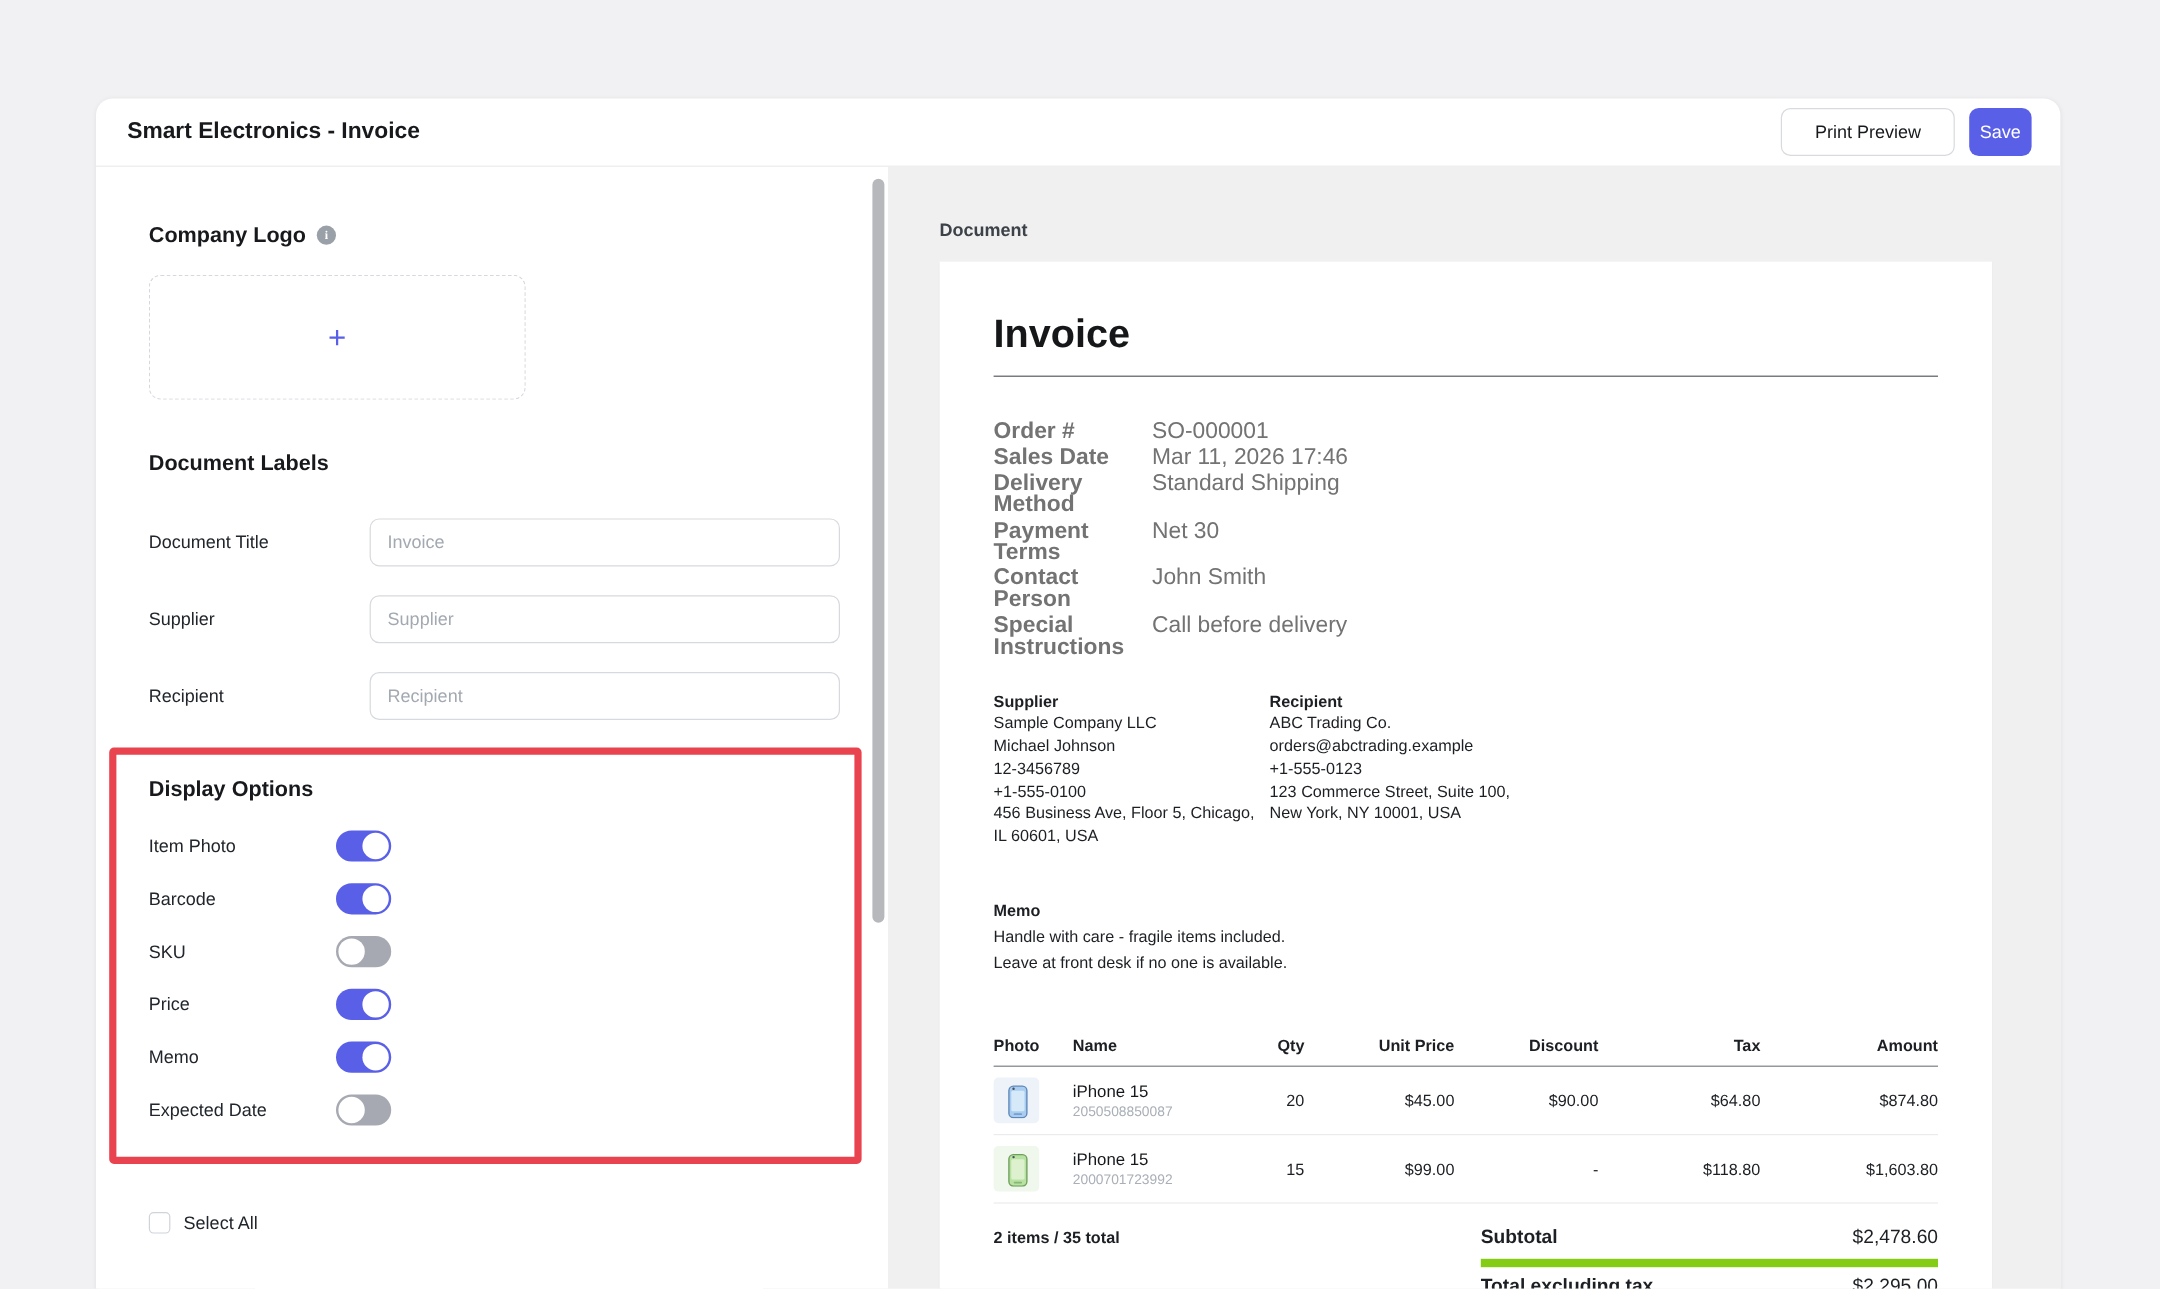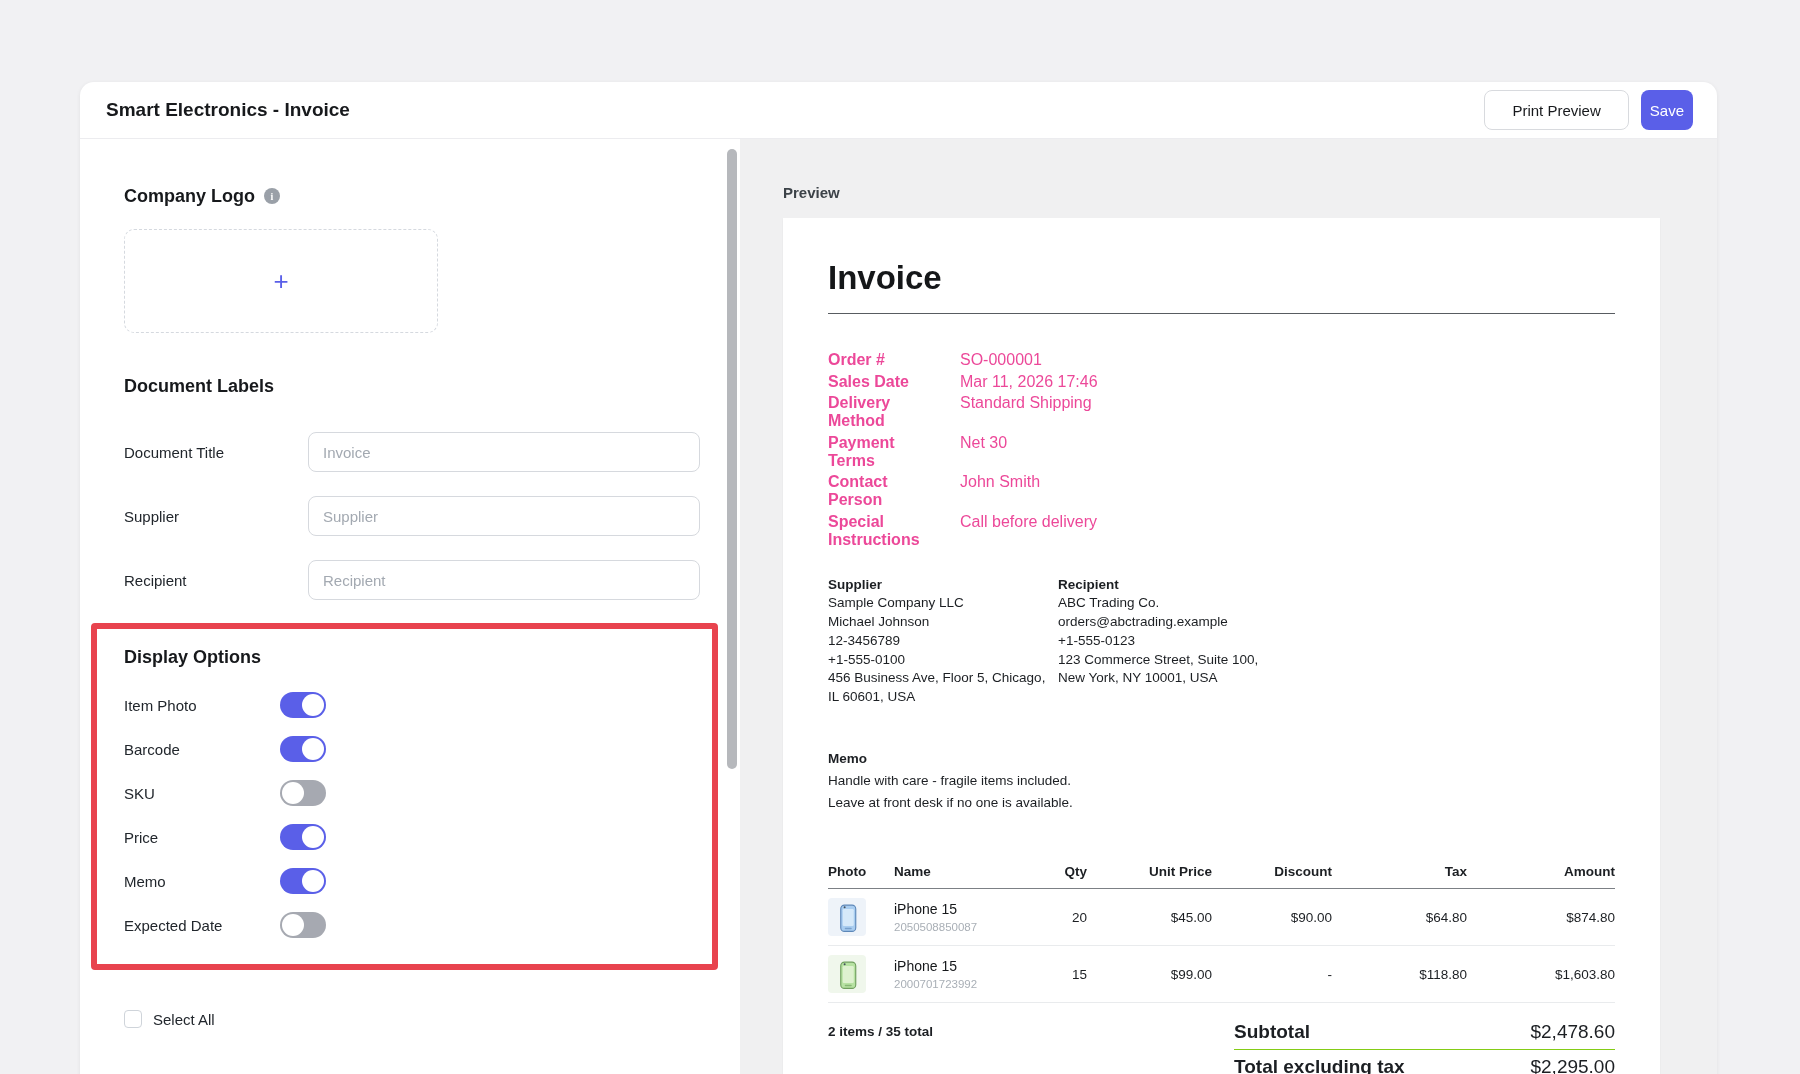--- a/index.html
+++ b/index.html
@@ -52,21 +52,21 @@
   .select-all-label{margin-left:11px;font-size:15px;color:#21262c;}
 
   .preview-pane{flex:1;background:#f0f0f1;padding:45px 57px 0 43px;overflow:hidden;box-sizing:border-box;}
   .preview-label{font-size:15px;font-weight:700;color:#3c4248;}
   .invoice-card{margin-top:17px;background:#fff;box-shadow:0 1px 2px rgba(0,0,0,.05);
     padding:42px 45px 30px;height:900px;box-sizing:border-box;}
   .inv-title{font-size:33px;font-weight:700;color:#151719;line-height:36px;}
   .inv-rule{height:1px;background:#585c61;margin-top:17px;}
 
   .meta{margin-top:37px;}
-  .meta-row{display:flex;font-size:16px;color:#ec4899;margin-bottom:3.5px;}
+  .meta-row{display:flex;font-size:19px;color:#737373;margin-bottom:3.5px;}
   .meta-label{flex:none;width:114px;padding-right:18px;font-weight:700;line-height:18px;}
   .meta-value{line-height:18px;}
 
   .parties{display:flex;margin-top:27px;font-size:13.5px;color:#1c1f23;}
   .party{line-height:18.8px;}
   .party.supplier{width:222px;margin-right:8px;flex:none;}
   .party.recipient{width:220px;flex:none;}
   .party-heading{font-weight:700;}
 
   .memo{margin-top:41px;font-size:13.5px;color:#1c1f23;line-height:22px;}
@@ -85,21 +85,21 @@
   .item-row{padding:9px 0;border-bottom:1px solid #e9ebed;font-size:13.5px;color:#1c1f23;}
   .thumb{width:38px;height:38px;border-radius:4px;display:flex;align-items:center;justify-content:center;}
   .thumb[data-variant="blue"]{--body:#a9cdf0;--edge:#5d87b8;--screen:#d6e9f9;background:#eef3f9;}
   .thumb[data-variant="green"]{--body:#b7e2a2;--edge:#6f9e5d;--screen:#def1cf;background:#f0f7ec;}
   .item-name{font-size:14px;color:#16181b;line-height:16px;}
   .item-barcode{font-size:11.5px;color:#a9afb6;margin-top:4px;line-height:12px;}
 
   .summary{display:flex;margin-top:12px;}
   .summary-count{font-size:13.5px;font-weight:700;color:#1c1f23;padding-top:9px;}
   .summary-table{margin-left:auto;width:381px;}
-  .sum-row{display:flex;align-items:center;height:34px;border-bottom:1px solid #84cc16;font-size:19px;color:#1c1f23;}
+  .sum-row{display:flex;align-items:center;height:34px;border-bottom:7px solid #84cc16;font-size:16px;color:#1c1f23;}
   .sum-label{flex:1;font-weight:700;}
   .sum-value{text-align:right;}
 </style>
 </head>
 <body>
 
 <div class="page">
   <div class="app-card">
 
     <div class="app-header">
@@ -182,21 +182,21 @@
           <div class="select-all-row">
             <div class="checkbox"></div>
             <div class="select-all-label">Select All</div>
           </div>
 
         </div>
         <div class="scroll-thumb"></div>
       </div>
 
       <div class="preview-pane">
-        <div class="preview-label">Preview</div>
+        <div class="preview-label">Document</div>
 
         <div class="invoice-card">
           <div class="inv-title">Invoice</div>
           <div class="inv-rule"></div>
 
           <div class="meta">
             <div class="meta-row">
               <div class="meta-label">Order #</div>
               <div class="meta-value">SO-000001</div>
             </div>

